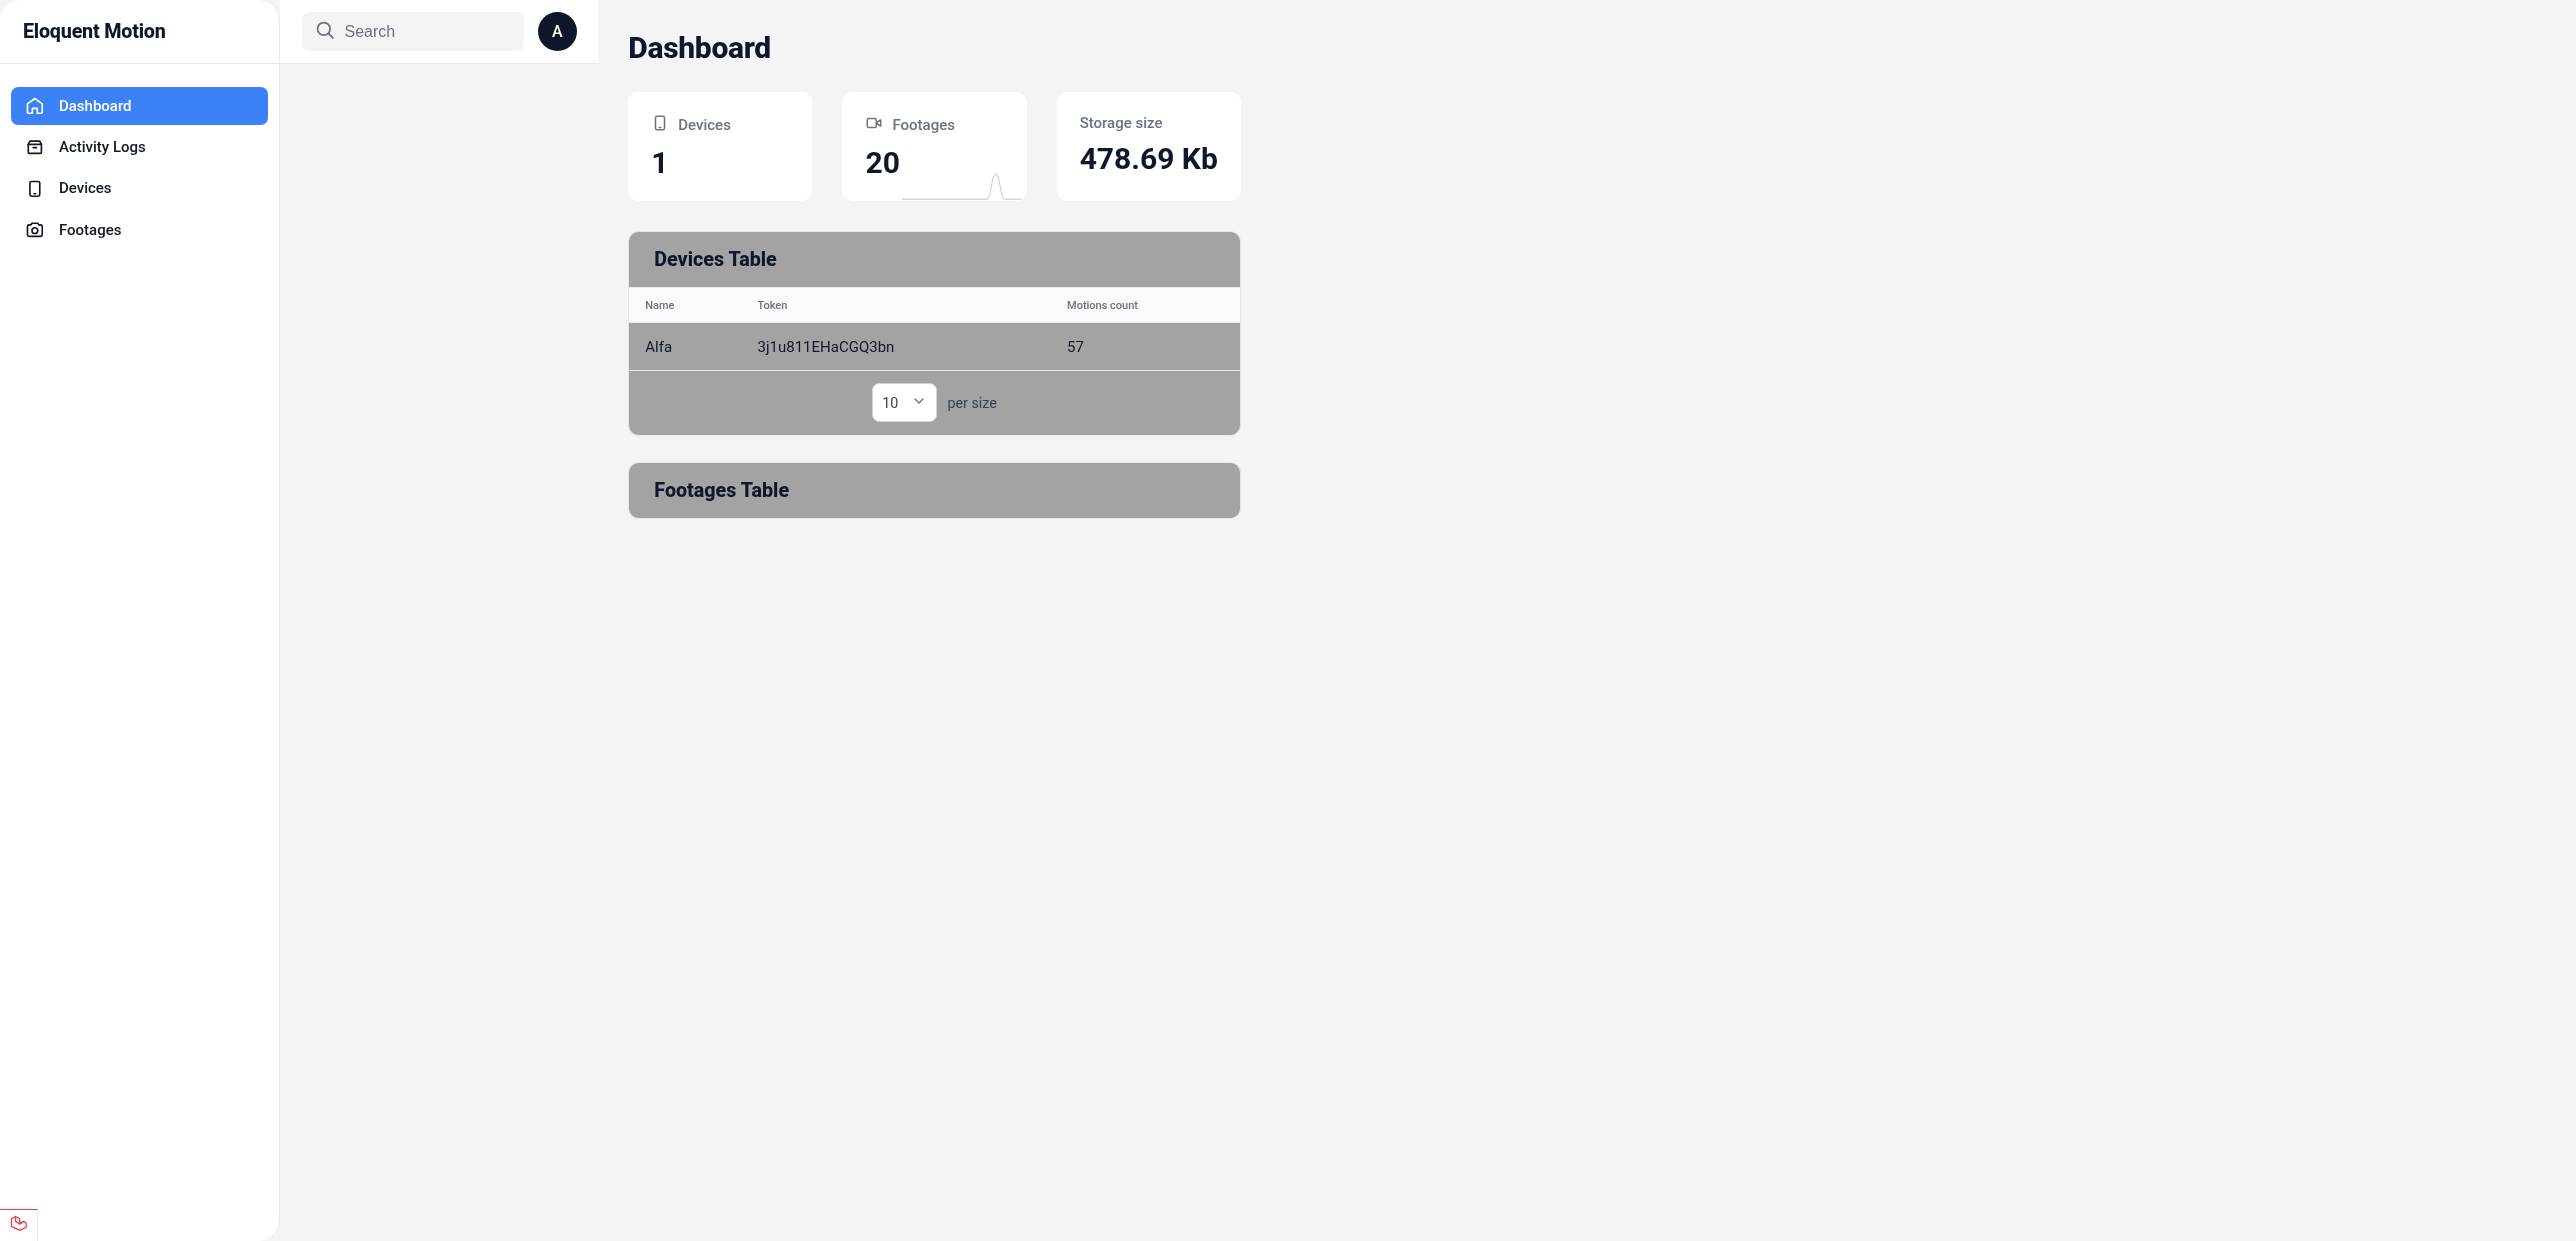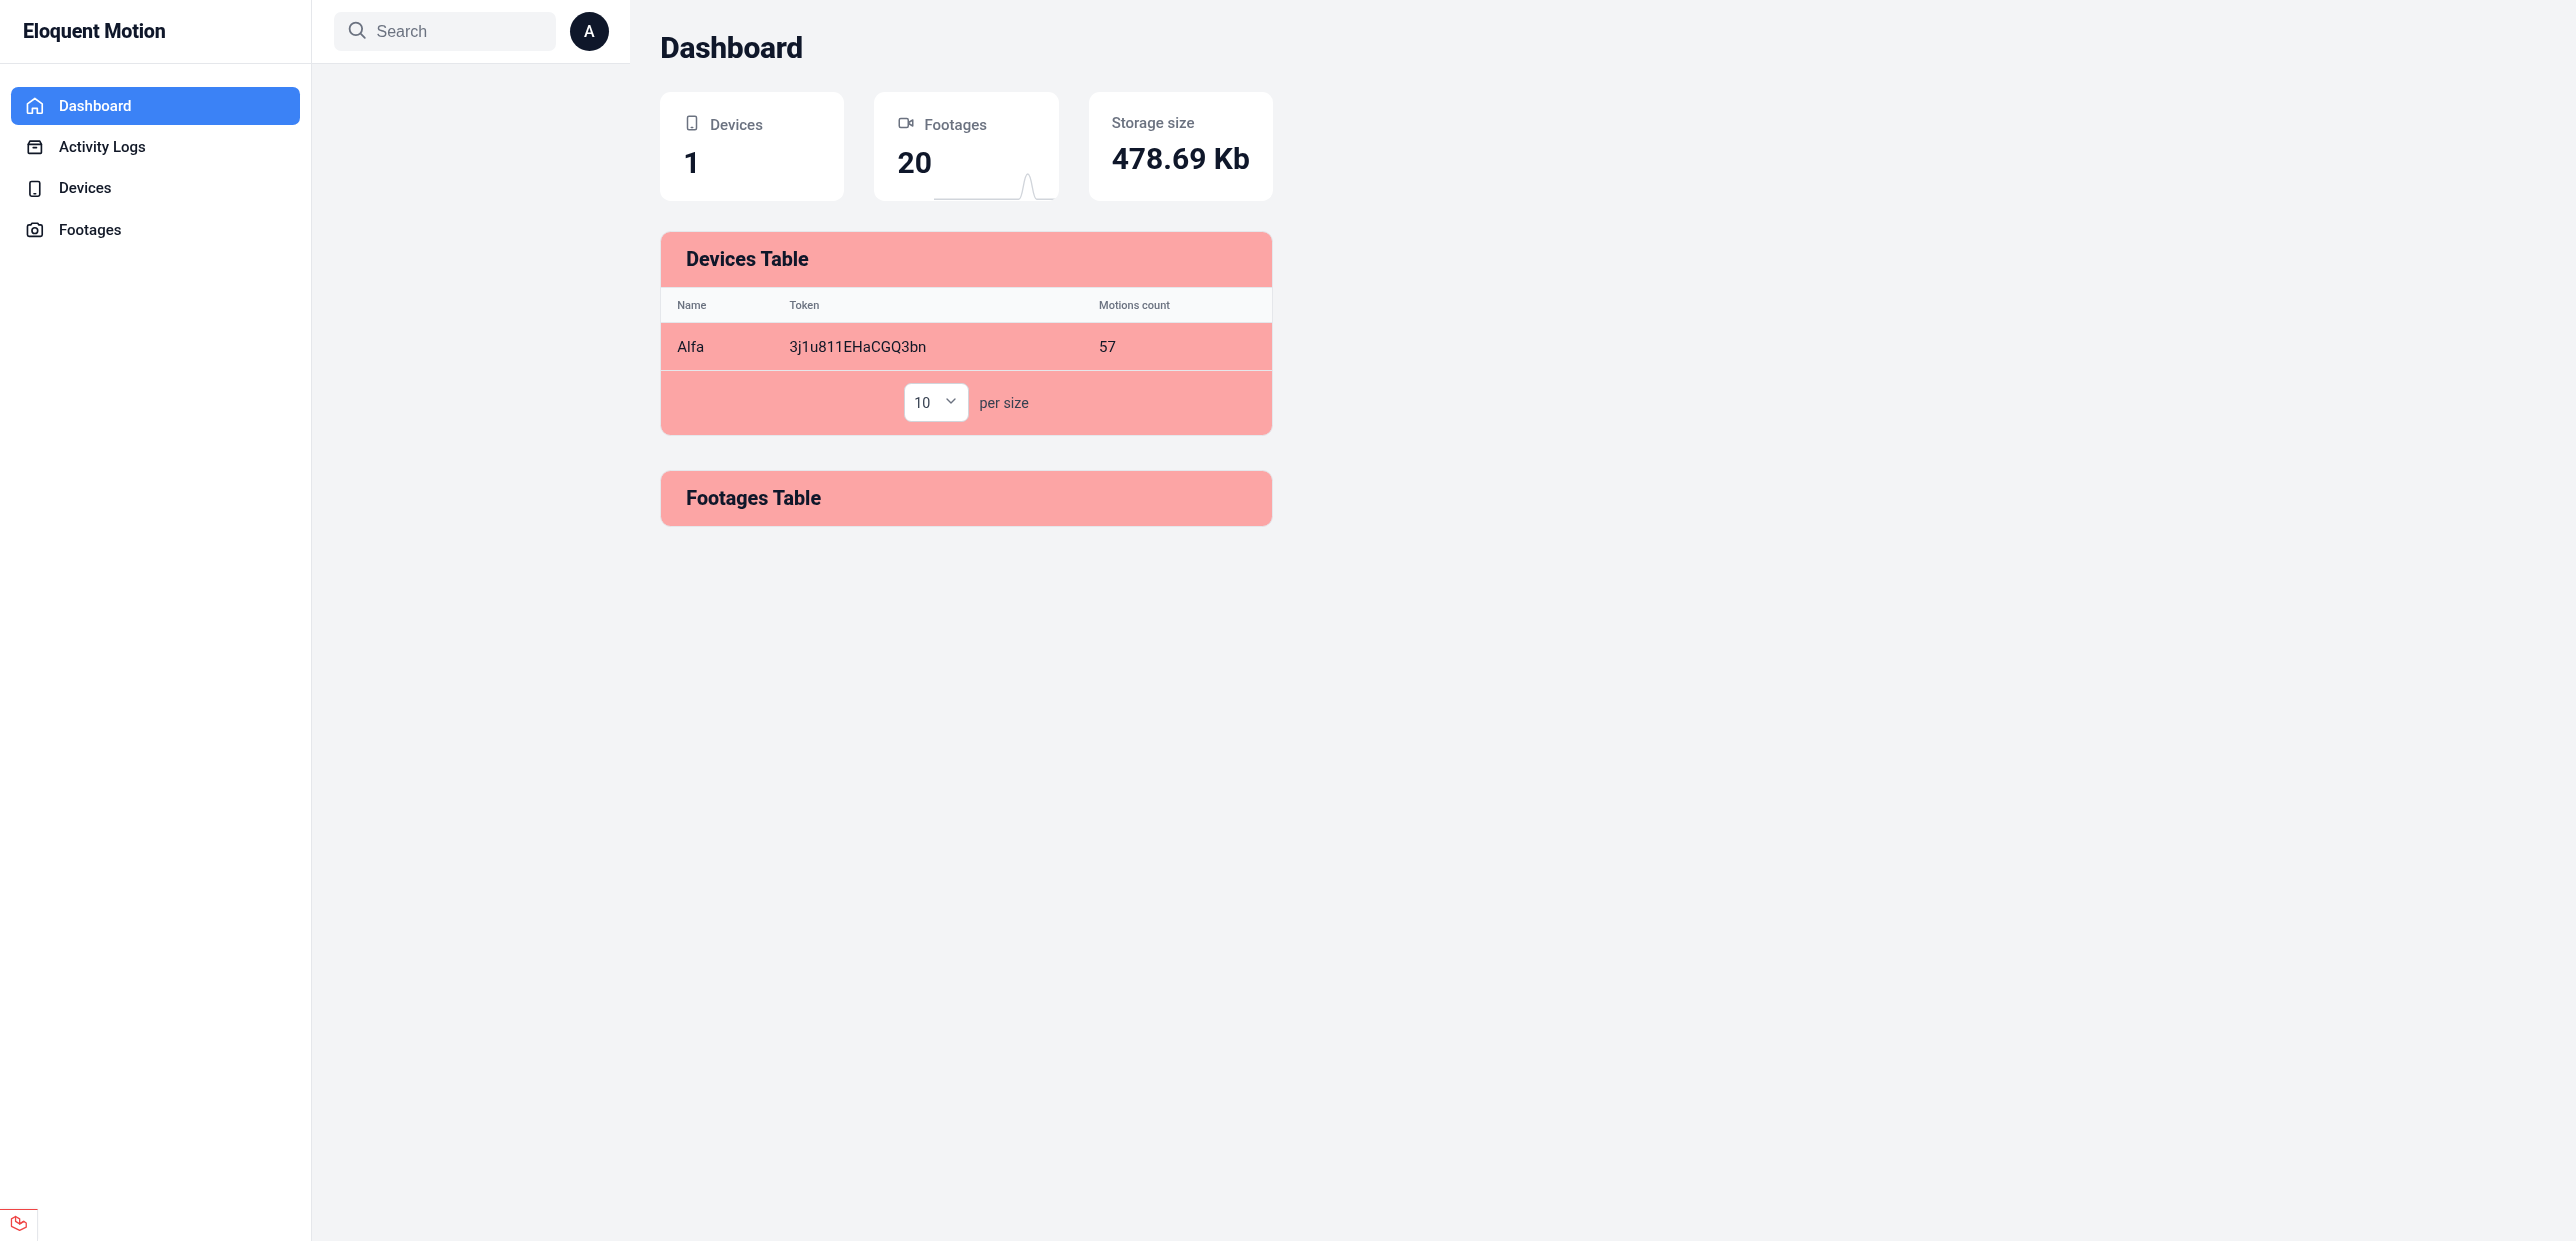--- a/index.html
+++ b/index.html
@@ -11,24 +11,25 @@
       font-family: -apple-system, BlinkMacSystemFont, "Segoe UI", Roboto, Helvetica, Arial, sans-serif;
       background: #f3f4f6;
       color: #111827;
       font-size: 14.3px;
     }
     .app {
       display: flex;
       min-height: 100vh;
     }
     .sidebar {
-      width: 312px;
+      width: 280px;
       background: #ffffff;
       border-right: 0.9px solid #e5e7eb;
       flex-shrink: 0;
+      border-radius: 21px;
     }
     .sidebar-header {
       padding: 21.5px 23px;
       border-bottom: 0.9px solid #e5e7eb;
       height: 64px;
       display: flex;
       align-items: center;
     }
     .brand {
       font-size: 19.7px;
@@ -167,24 +168,24 @@
     }
     .spark {
       position: absolute;
       right: 0;
       bottom: 0;
       width: 125px;
       height: 36px;
       pointer-events: none;
     }
     .panel {
-      background: #fca5a5;
+      background: #a3a3a3;
       border-radius: 10.7px;
       border: 0.9px solid #e5e7eb;
-      margin-bottom: 34px;
+      margin-bottom: 26px;
       overflow: hidden;
     }
     .panel-title {
       font-size: 19.7px;
       font-weight: 800;
       color: #0f172a;
       padding: 16px 25px 16px 25px;
     }
     table {
       width: 100%;

